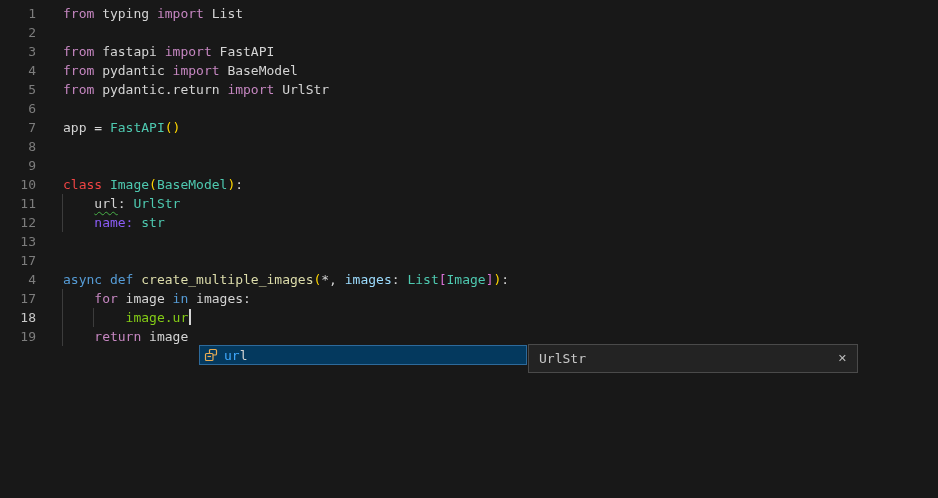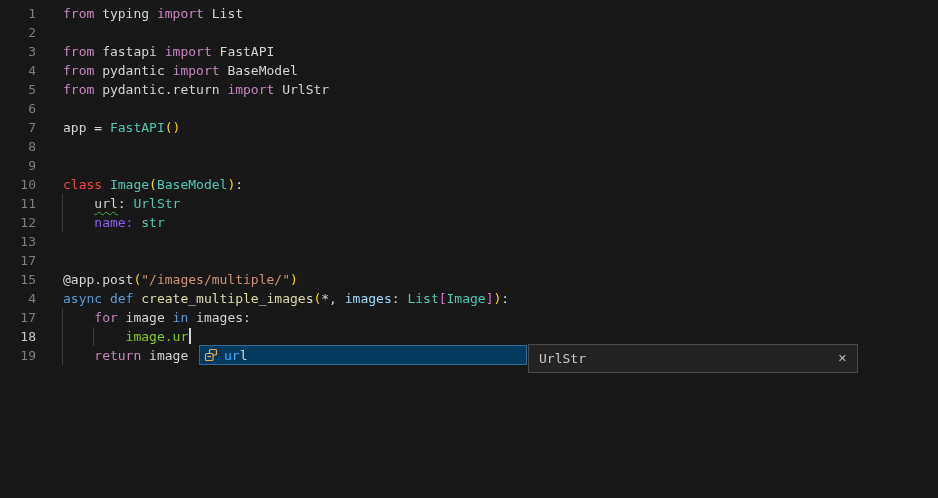--- a/index.html
+++ b/index.html
@@ -113,24 +113,20 @@
       </div>
       <div class="row">
         <div class="gutter">13</div>
         <div class="code"></div>
       </div>
       <div class="row">
         <div class="gutter">17</div>
         <div class="code"></div>
       </div>
       <div class="row">
-        <div class="gutter">15</div>
-        <div class="code"><span style="color: rgb(212, 212, 212);">@app.post</span><span style="color: rgb(255, 215, 0);">(</span><span style="color: rgb(206, 145, 120);">"/images/multiple/"</span><span style="color: rgb(255, 215, 0);">)</span></div>
-      </div>
-      <div class="row">
         <div class="gutter">4</div>
         <div class="code"><span style="color: rgb(86, 156, 214);">async</span><span style="color: rgb(212, 212, 212);"> </span><span style="color: rgb(86, 156, 214);">def</span><span style="color: rgb(212, 212, 212);"> </span><span style="color: rgb(220, 220, 170);">create_multiple_images</span><span style="color: rgb(255, 215, 0);">(</span><span style="color: rgb(212, 212, 212);">*, </span><span style="color: rgb(156, 220, 254);">images</span><span style="color: rgb(212, 212, 212);">: </span><span style="color: rgb(78, 201, 176);">List</span><span style="color: rgb(218, 112, 214);">[</span><span style="color: rgb(78, 201, 176);">Image</span><span style="color: rgb(218, 112, 214);">]</span><span style="color: rgb(255, 215, 0);">)</span><span style="color: rgb(212, 212, 212);">:</span></div>
       </div>
       <div class="row">
         <div class="gutter">17</div>
         <div class="code"><div class="indent-guide" style="left: 16px;"></div><span style="color: rgb(212, 212, 212);">    </span><span style="color: rgb(197, 134, 192);">for</span><span style="color: rgb(212, 212, 212);"> image </span><span style="color: rgb(86, 156, 214);">in</span><span style="color: rgb(212, 212, 212);"> images:</span></div>
       </div>
       <div class="row">
         <div class="gutter active">18</div>
         <div class="code"><div class="indent-guide" style="left: 16px;"></div><div class="indent-guide" style="left: 47.28px;"></div><span style="color: #84cc16;">        image.ur</span><span class="cursor"></span></div>

